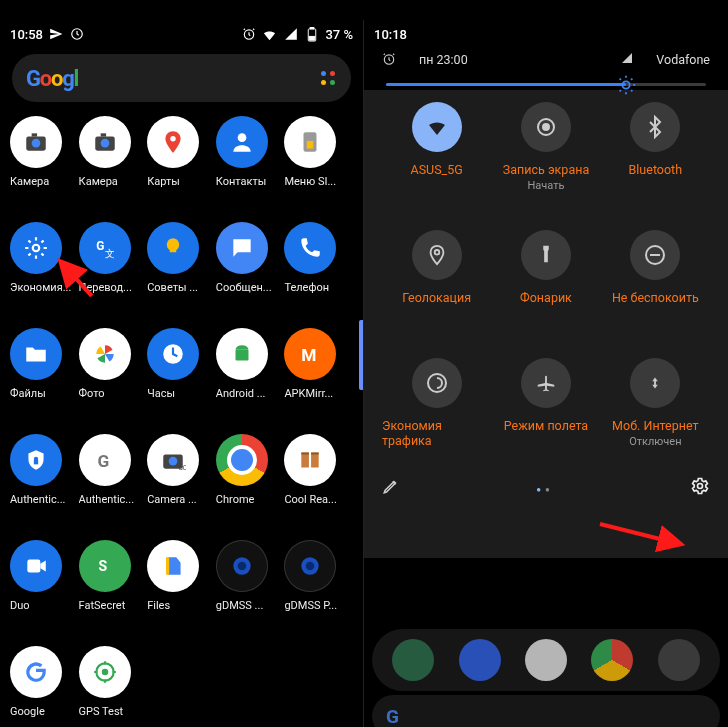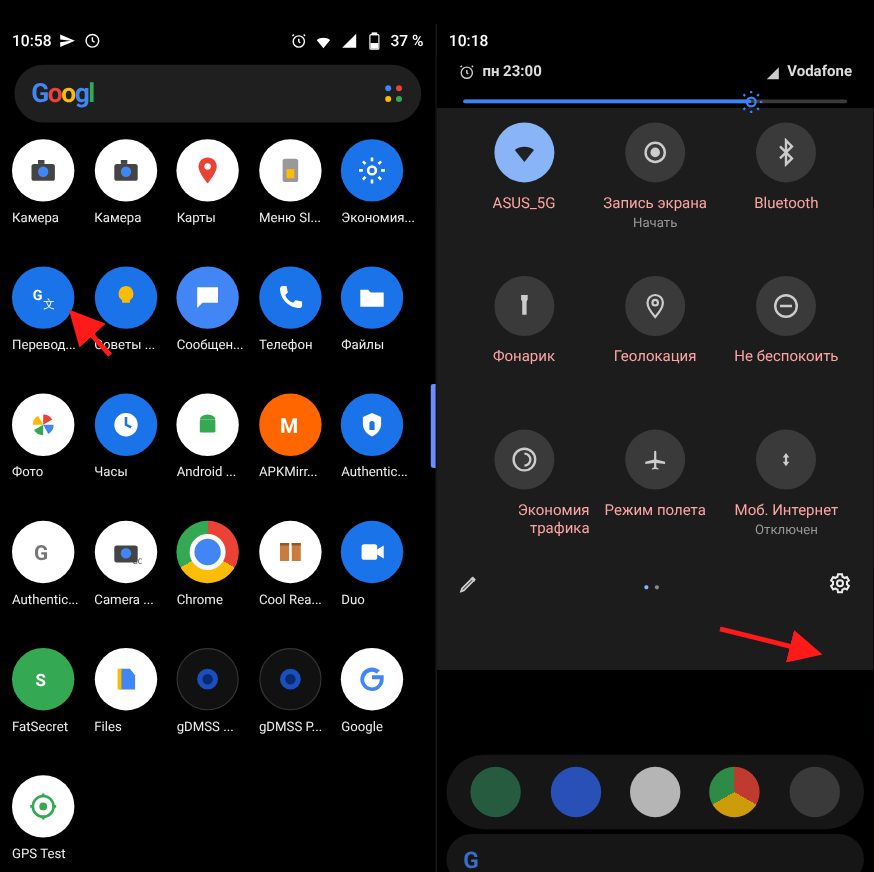--- a/index.html
+++ b/index.html
@@ -87,21 +87,21 @@
 
   
   .qs-panel {
     position:absolute; top:28px; left:0; right:0; bottom:0;
   }
   .qs-top {
     display:flex; justify-content:space-between;
     padding: 4px 18px 2px; font-size:12.5px; color:#ddd;
     align-items:center;
   }
-  .qs-top .alarm { display:flex; align-items:flex-end; gap:6px;font-weight:bold; }
+  .qs-top .alarm { display:flex; align-items:flex-start; gap:23px; }
   .brightness {
     padding: 14px 22px 4px;
   }
   .slider-track {
     height:3px; background:#3a3a3a; border-radius:2px; position:relative;
   }
   .slider-fill {
     position:absolute; top:0; left:0; height:100%;
     background:#3b82f6; border-radius:2px; width: 75%;
   }
@@ -119,21 +119,21 @@
   .tile {
     display:flex; flex-direction:column; align-items:center;
     height: 112px;
   }
   .tile-btn {
     width:50px; height:50px; border-radius:50%;
     background:#3a3a3a; display:flex; align-items:center; justify-content:center;
     color:#ccc;
   }
   .tile-btn.active { background:#8ab4f8; color:#202124; }
-  .tile-label { margin-top:10px; font-size:12.5px; color:#fca5a5; text-align:right; }
+  .tile-label { margin-top:10px; font-size:12.5px; color:#f97316; text-align:left; }
   .tile-sub { font-size:11px; color:#999; text-align:right; margin-top:2px; }
 
   .panel-footer {
     display:flex; align-items:center; justify-content:space-between;
     padding: 2px 18px 8px;
   }
   .page-dots span { font-size:8px; letter-spacing:4px; color:#888; }
   .page-dots .active-dot { color:#8ab4f8; }
 
   .red-arrow-right {
@@ -256,20 +256,29 @@
       <div class="app">
         <div class="app-icon bg-white">
           <svg width="26" height="26" viewBox="0 0 24 24">
             <path d="M12 2C8 2 5 5 5 9c0 5 7 13 7 13s7-8 7-13c0-4-3-7-7-7z" fill="#ea4335"></path>
             <circle cx="12" cy="9" r="2.5" fill="#fff"></circle>
           </svg>
         </div>
         <div class="app-label">Карты</div>
       </div>
       <div class="app">
+        <div class="app-icon bg-blue">
+          <svg width="26" height="26" viewBox="0 0 24 24">
+            <circle cx="12" cy="8" r="4" fill="#fff"></circle>
+            <path d="M4 21c0-4 4-6 8-6s8 2 8 6z" fill="#fff"></path>
+          </svg>
+        </div>
+        <div class="app-label">Контакты</div>
+      </div>
+      <div class="app">
         <div class="app-icon bg-white">
           <svg width="26" height="26" viewBox="0 0 24 24">
             <rect x="6" y="3" width="12" height="18" rx="2" fill="#999"></rect>
             <rect x="9" y="11" width="6" height="7" fill="#fbbc05"></rect>
           </svg>
         </div>
         <div class="app-label">Меню SI...</div>
       </div>
       <div class="app">
         <div class="app-icon bg-blue">
@@ -554,34 +563,34 @@
         <div class="tile">
           <div class="tile-btn ">
             <svg width="24" height="24" viewBox="0 0 24 24" fill="none" stroke="#ccc" stroke-width="2">
               <path d="M7 7l10 10-5 5V2l5 5L7 17"></path>
             </svg>
           </div>
           <div class="tile-label">Bluetooth</div>
         </div>
         <div class="tile">
           <div class="tile-btn ">
-            <svg width="22" height="22" viewBox="0 0 24 24" fill="#ccc">
-              <path d="M9 2h6v4l-1 2v12h-4V8L9 6z"></path>
-            </svg>
-          </div>
-          <div class="tile-label">Фонарик</div>
-        </div>
-        <div class="tile">
-          <div class="tile-btn ">
             <svg width="22" height="22" viewBox="0 0 24 24" fill="none" stroke="#ccc" stroke-width="2">
               <path d="M12 2C8 2 5 5 5 9c0 5 7 13 7 13s7-8 7-13c0-4-3-7-7-7z"></path>
               <circle cx="12" cy="9" r="2.5"></circle>
             </svg>
           </div>
           <div class="tile-label">Геолокация</div>
+        </div>
+        <div class="tile">
+          <div class="tile-btn ">
+            <svg width="22" height="22" viewBox="0 0 24 24" fill="#ccc">
+              <path d="M9 2h6v4l-1 2v12h-4V8L9 6z"></path>
+            </svg>
+          </div>
+          <div class="tile-label">Фонарик</div>
         </div>
         <div class="tile">
           <div class="tile-btn ">
             <svg width="24" height="24" viewBox="0 0 24 24" fill="none" stroke="#ccc" stroke-width="2">
               <circle cx="12" cy="12" r="9"></circle>
               <path d="M7 12h10"></path>
             </svg>
           </div>
           <div class="tile-label">Не беспокоить</div>
         </div>

